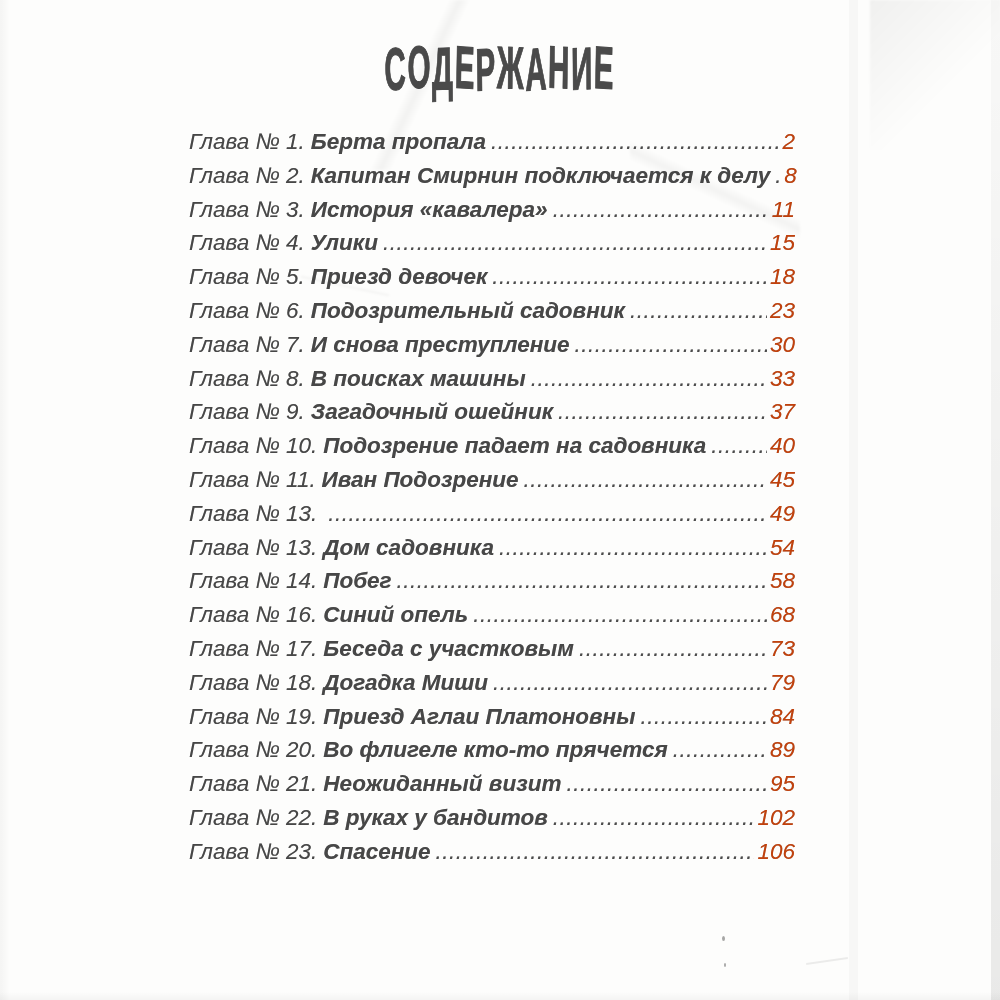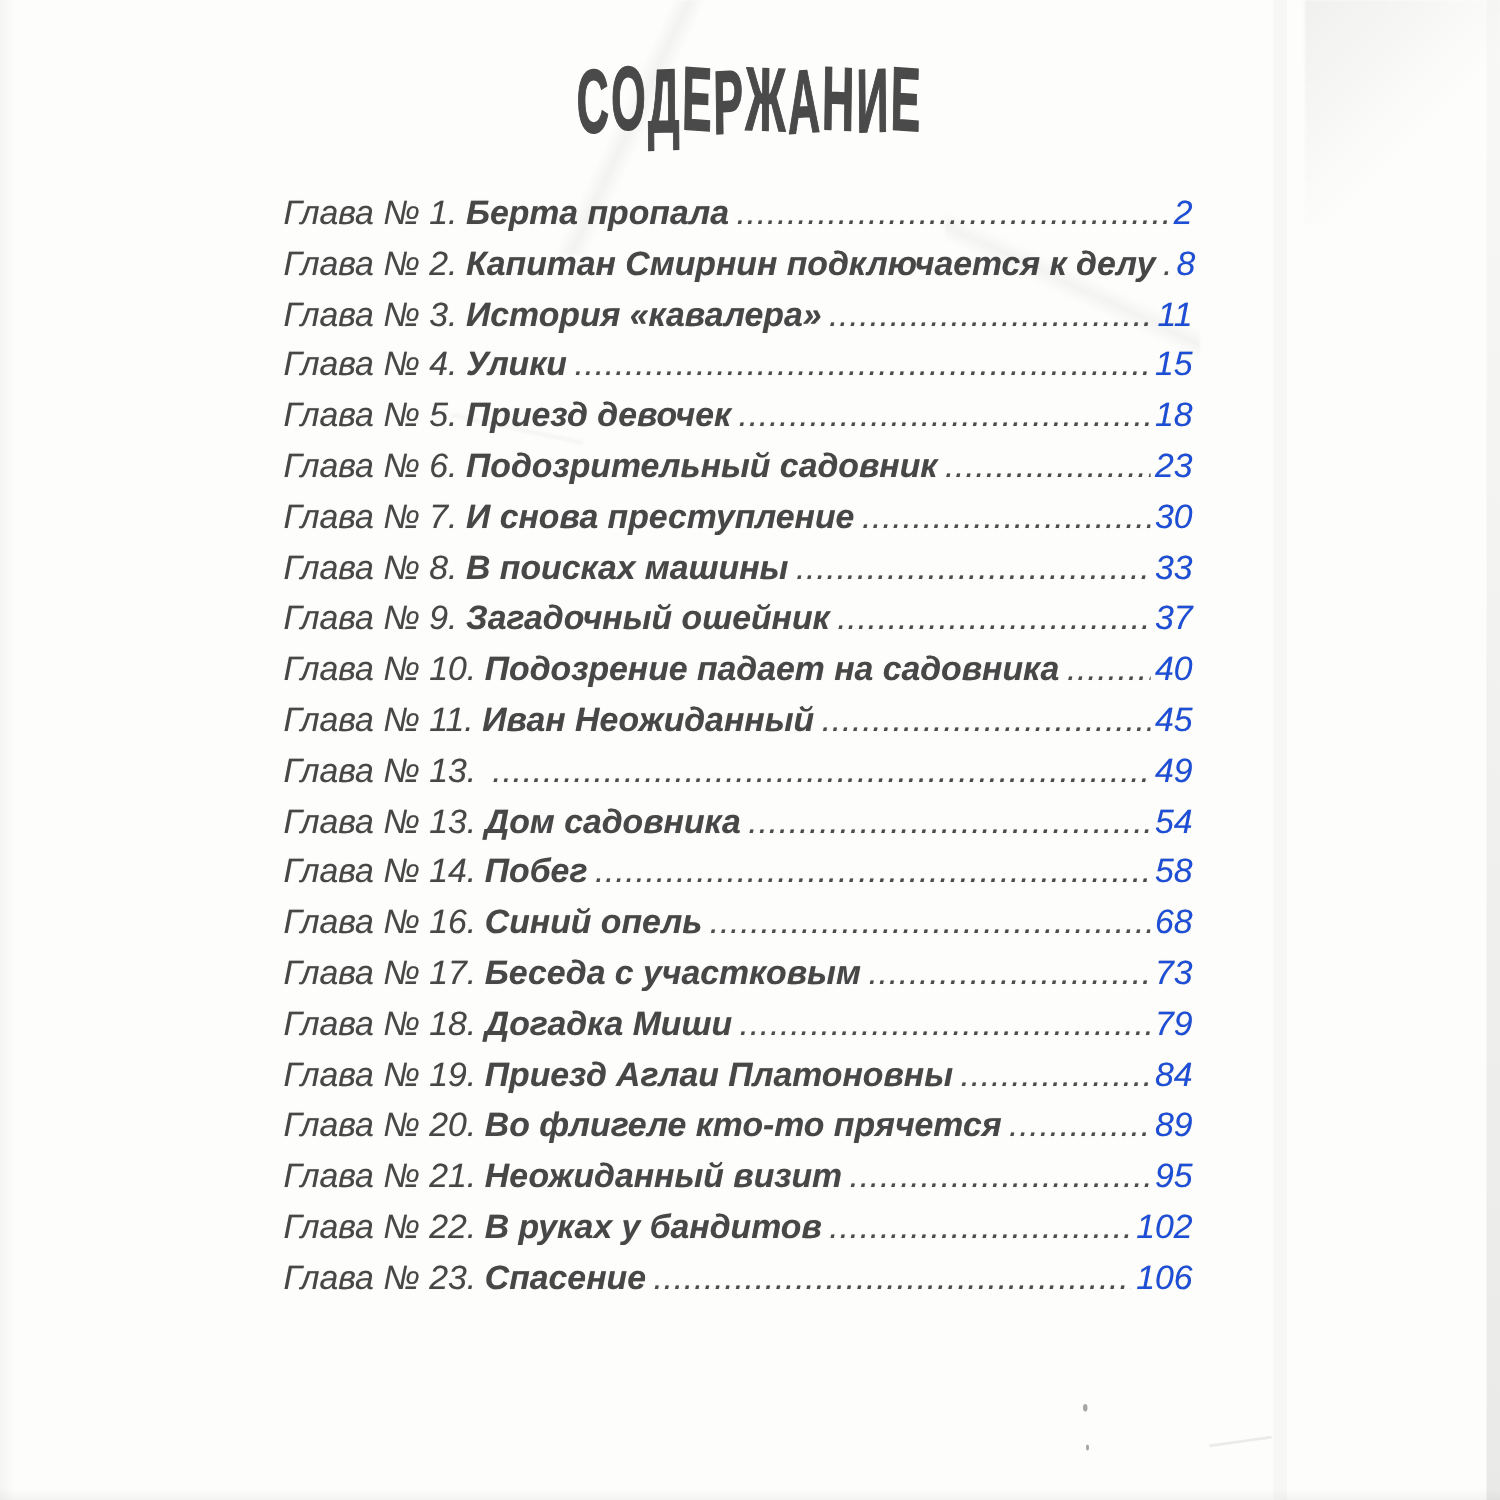--- a/index.html
+++ b/index.html
@@ -57,21 +57,21 @@
     min-width: 6px;
     overflow: hidden;
     margin: 0 1px 0 5px;
     color: #4c4c4c;
     letter-spacing: 0.5px;
     font-weight: 400;
   }
   .leader::after {
     content: "..........................................................................................................";
   }
-  .page-num { flex: none; padding-left: 2px; color: #1d4ed8; font-weight: 400; }
+  .page-num { flex: none; padding-left: 2px; color: #c2410c; font-weight: 400; }
   
   .overlay { position: absolute; pointer-events: none; }
   .crease-top-center {
     left: 320px; top: 0; width: 200px; height: 170px;
     background: linear-gradient(115deg, transparent 46%, rgba(0,0,0,0.045) 50%, transparent 54%);
     filter: blur(1.2px);
   }
   .crease-mid-right {
     left: 630px; top: 60px; width: 170px; height: 260px;
     background: linear-gradient(25deg, transparent 47%, rgba(0,0,0,0.04) 50%, transparent 53%);
@@ -186,21 +186,21 @@
 
   <div class="row">
     <span class="prefix">Глава № 10.</span>
     <span class="chapter-title">Подозрение падает на садовника</span>
     <span class="leader"></span>
     <span class="page-num">40</span>
   </div>
 
   <div class="row">
     <span class="prefix">Глава № 11.</span>
-    <span class="chapter-title">Иван Неожиданный</span>
+    <span class="chapter-title">Иван Подозрение</span>
     <span class="leader"></span>
     <span class="page-num">45</span>
   </div>
 
   <div class="row">
     <span class="prefix">Глава № 13.</span>
     <span class="leader"></span>
     <span class="page-num">49</span>
   </div>
 

